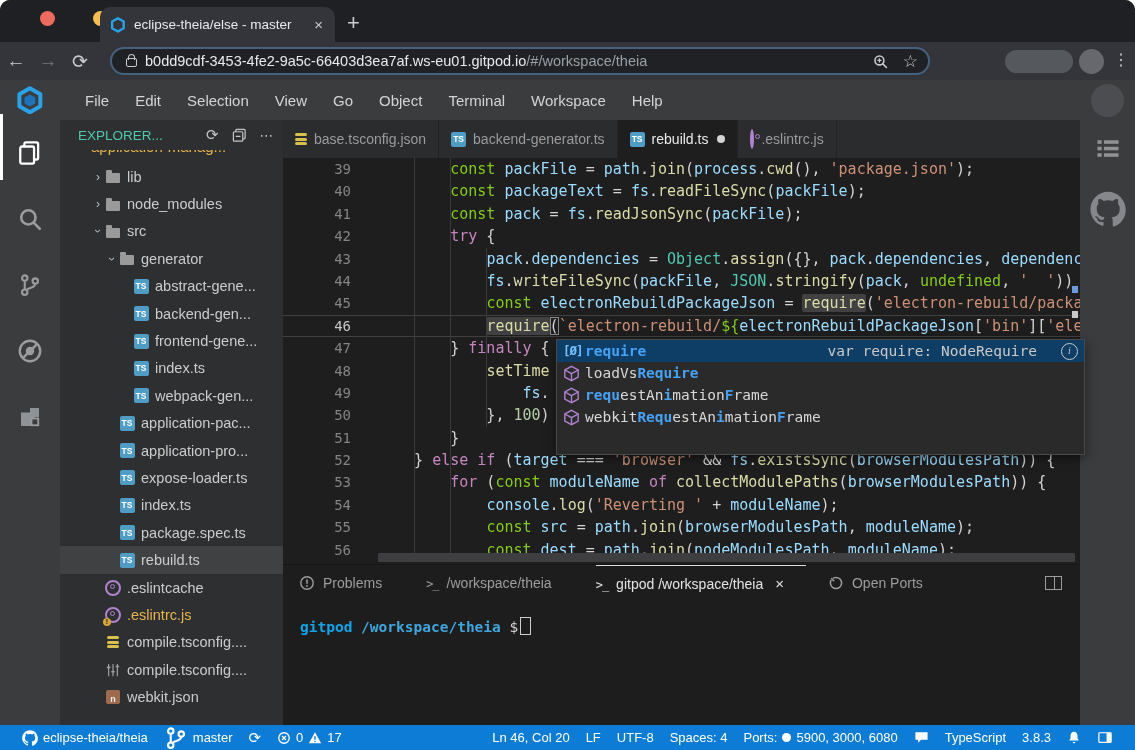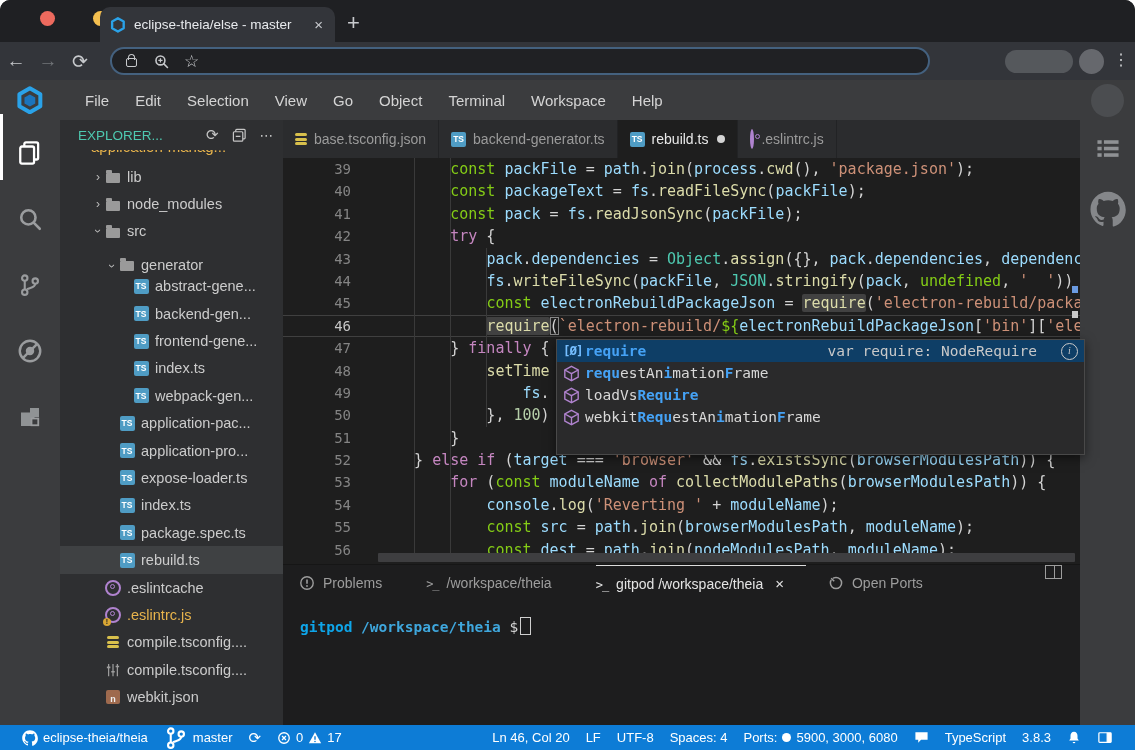--- a/index.html
+++ b/index.html
@@ -78,21 +78,21 @@
   #suggest{position:absolute;left:556px;top:339px;width:529px;height:116px;background:#2a2a2b;border:1px solid #494949;box-sizing:border-box;z-index:50;font-family:"DejaVu Sans Mono","Liberation Mono",monospace;font-size:14.5px;box-shadow:0 3px 10px rgba(0,0,0,.5);}
   .srow{height:22px;line-height:22px;display:flex;align-items:center;padding:0 6px;color:#d8d8d8;white-space:pre;}
   .srow.sel{background:#0e3e66;}
   .srow .sicon{width:22px;flex:none;display:flex;align-items:center;}
   .srow .m{color:#45a2f5;font-weight:bold;}
   .srow .detail{margin-left:auto;color:#c9c9c9;display:flex;align-items:center;gap:24px;}
   .infoi{width:15px;height:15px;border:1.2px solid #c9c9c9;border-radius:50%;font-size:10px;line-height:14px;text-align:center;font-family:"Liberation Serif",serif;font-style:italic;}
   .varicon{color:#75beff;font-size:12.5px;font-weight:bold;letter-spacing:-1px;}
   
   #panel{position:absolute;left:0;right:0;bottom:0;height:160px;background:#1d1d1e;border-top:1px solid #161616;}
-  #paneltabs{height:36px;display:flex;align-items:flex-start;color:#9d9d9d;font-size:14px;padding-left:16px;gap:0;}
+  #paneltabs{height:36px;display:flex;align-items:center;color:#9d9d9d;font-size:14px;padding-left:16px;gap:0;}
   .ptab{display:flex;align-items:center;gap:8px;padding:0 22px 0 0;height:36px;box-sizing:border-box;margin-right:22px;}
   .ptab.active{color:#e4e4e4;border-top:1.5px solid #dcdcdc;}
   .ptab .x{margin-left:4px;font-size:15px;}
   .splitbtn{margin-left:auto;margin-right:18px;width:15px;height:12px;border:1.5px solid #9d9d9d;position:relative;}
   .splitbtn:after{content:"";position:absolute;left:50%;top:0;bottom:0;width:1.5px;background:#9d9d9d;}
   #terminal{padding:16px 0 0 17px;font-family:"DejaVu Sans Mono","Liberation Mono",monospace;font-size:14.5px;}
   .tgreen{color:#0ea5e9;font-weight:bold;}
   .tblue{color:#3fa7dd;font-weight:bold;}
   .tcur{display:inline-block;width:9px;height:16px;border:1px solid #cfcfcf;vertical-align:-3px;margin-left:2px;}
   
@@ -125,20 +125,21 @@
     </div>
     <div class="newtab">+</div>
   </div>
 
   <div id="toolbar">
     <span class="navbtn">←</span>
     <span class="navbtn dim">→</span>
     <span class="navbtn">⟳</span>
     <div class="urlbar">
       <span class="lock"></span>
+      <span class="url"><span>b0dd9cdf-3453-4fe2-9a5c-66403d3ea7af.ws-eu01.gitpod.io</span><span class="path">/#/workspace/theia</span></span>
       <span class="urlicons">
         <span id="magicon">
             <svg width="17" height="17" viewBox="0 0 16 16" fill="none">
               <circle cx="7" cy="7" r="4.2" stroke="#c7c9cc" stroke-width="1.5"></circle>
               <path d="M10.2 10.2 L13.6 13.6" stroke="#c7c9cc" stroke-width="1.5" stroke-linecap="round"></path>
               <path d="M7 5v4M5 7h4" stroke="#c7c9cc" stroke-width="1.2"></path>
             </svg>
           </span>
         <span style="font-size:17px;">☆</span>
       </span>
@@ -245,21 +246,21 @@
           </span>
           <span class="lbl">node_modules</span>
         </div>
         <div class="trow" style="padding-left: 31px;">
           <span class="chev" style="transform: rotate(90deg);">›</span>
           <span class="ficon">
             <span class="folder"></span>
           </span>
           <span class="lbl">src</span>
         </div>
-        <div class="trow" style="padding-left: 45px; align-items: flex-end;">
+        <div class="trow" style="padding-left: 45px;">
           <span class="chev" style="transform: rotate(90deg);">›</span>
           <span class="ficon">
             <span class="folder"></span>
           </span>
           <span class="lbl">generator</span>
         </div>
         <div class="trow" style="padding-left: 59px;">
           <span class="chev"></span>
           <span class="ficon">
             <span class="tsbadge">TS</span>
@@ -475,25 +476,25 @@
         </div>
       <div id="terminal"><span class="tgreen">gitpod</span><span class="tblue"> /workspace/theia</span><span class="p"> $</span><span class="tcur"></span></div>
     </div>
   </div>
 
   <div id="suggest">
       <div class="srow sel"><span class="sicon"><span class="varicon">[Ø]</span></span><span><span class="m">require</span></span><span class="detail"><span>var require: NodeRequire</span><span class="infoi">i</span></span></div>
       <div class="srow"><span class="sicon"><svg width="17" height="17" viewBox="0 0 16 16" fill="none">
             <path d="M8 1.2 L14.3 4.7 V11.3 L8 14.8 L1.7 11.3 V4.7 Z" stroke="#b083cf" stroke-width="1.3"></path>
             <path d="M1.7 4.7 L8 8.2 L14.3 4.7 M8 8.2 V14.8" stroke="#b083cf" stroke-width="1.3"></path>
-          </svg></span><span><span class="m">requ</span><span>estAn</span><span class="m">i</span><span>mation</span><span class="m">F</span><span>rame</span></span></div>
+          </svg></span><span><span>loadVs</span><span class="m">Require</span></span></div>
       <div class="srow"><span class="sicon"><svg width="17" height="17" viewBox="0 0 16 16" fill="none">
             <path d="M8 1.2 L14.3 4.7 V11.3 L8 14.8 L1.7 11.3 V4.7 Z" stroke="#b083cf" stroke-width="1.3"></path>
             <path d="M1.7 4.7 L8 8.2 L14.3 4.7 M8 8.2 V14.8" stroke="#b083cf" stroke-width="1.3"></path>
-          </svg></span><span><span>loadVs</span><span class="m">Require</span></span></div>
+          </svg></span><span><span class="m">requ</span><span>estAn</span><span class="m">i</span><span>mation</span><span class="m">F</span><span>rame</span></span></div>
       <div class="srow"><span class="sicon"><svg width="17" height="17" viewBox="0 0 16 16" fill="none">
             <path d="M8 1.2 L14.3 4.7 V11.3 L8 14.8 L1.7 11.3 V4.7 Z" stroke="#b083cf" stroke-width="1.3"></path>
             <path d="M1.7 4.7 L8 8.2 L14.3 4.7 M8 8.2 V14.8" stroke="#b083cf" stroke-width="1.3"></path>
           </svg></span><span><span>webkit</span><span class="m">Requ</span><span>estAn</span><span class="m">i</span><span>mation</span><span class="m">F</span><span>rame</span></span></div>
     </div>
 
   <div id="rightbar">
     <div style="display:flex;justify-content:center;margin-top:17px;" id="listicon">
         <svg width="26" height="26" viewBox="0 0 16 16" fill="none">
           <rect x="1.5" y="2" width="2.6" height="2.2" fill="#8f9194"></rect>

